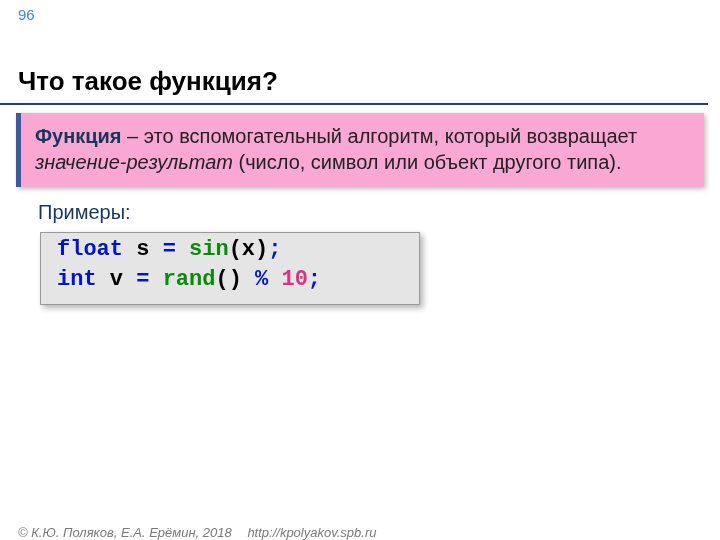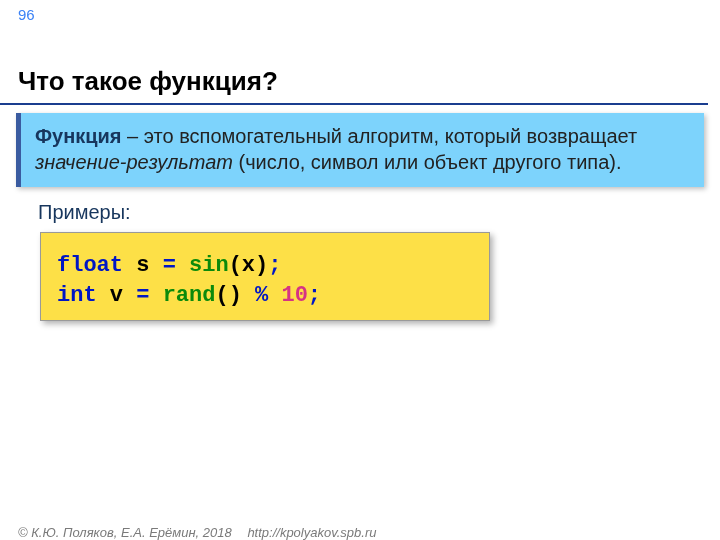--- a/index.html
+++ b/index.html
@@ -33,21 +33,21 @@
       padding: 4px 18px 6px 18px;
       margin-top: 37px;
     }
     .title-underline {
       height: 2px;
       background: #1a3d8f;
       margin: 0 12px 8px 0;
     }
     .definition-box {
       margin: 0 16px 12px 16px;
-      background: #7dd3fc;
+      background: #f9a8d4;
       border-left: 5px solid #3a5ba0;
       padding: 10px 14px 12px 14px;
       box-shadow: 2px 2px 5px rgba(0,0,0,0.25);
       font-size: 20px;
       line-height: 1.3;
       color: #222;
     }
     .def-term {
       color: #17365d;
       font-weight: bold;
@@ -55,25 +55,25 @@
     .def-italic {
       font-style: italic;
     }
     .examples-label {
       color: #17365d;
       font-size: 20px;
       padding: 2px 0 8px 38px;
     }
     .code-box {
       margin: 0 0 0 40px;
-      width: 450px;
-      background: #fde047;
+      width: 380px;
+      background: #e5e5e5;
       border: 1px solid #999;
       box-shadow: 3px 3px 6px rgba(0,0,0,0.3);
-      padding: 18px 16px 10px 16px;
+      padding: 2px 16px 10px 16px;
       font-family: "Courier New", monospace;
       font-size: 22px;
       font-weight: bold;
       line-height: 1.35;
     }
     .kw-blue { color: #0016c4; }
     .kw-green { color: #0b8a0b; }
     .kw-pink { color: #d63384; }
     .kw-black { color: #000; }
     .footer {

